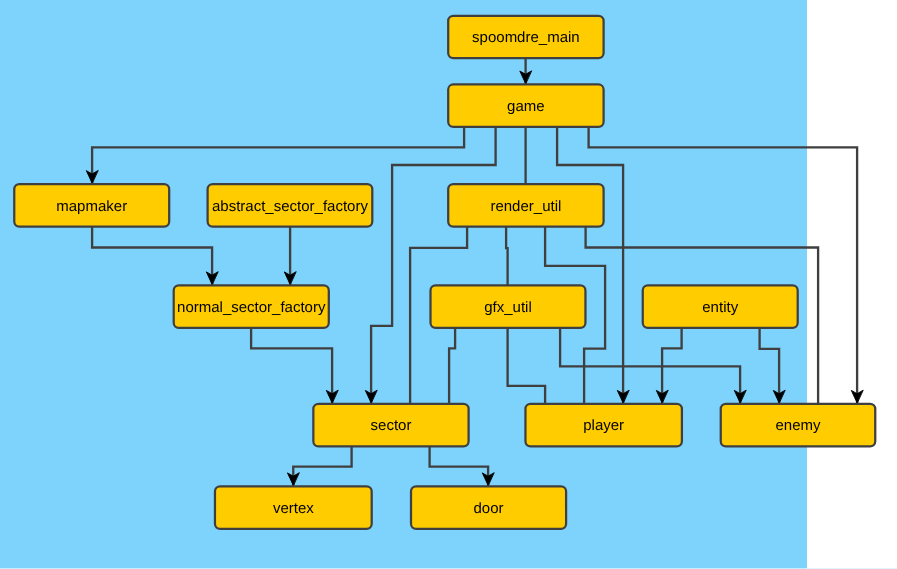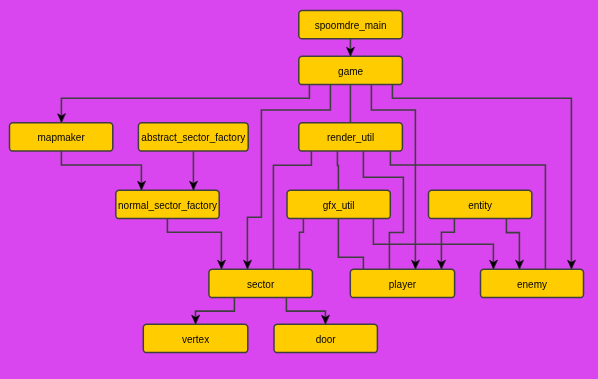--- a/index.html
+++ b/index.html
@@ -1,19 +1,19 @@
 <!DOCTYPE html>
 <html><head>
 <meta charset="utf-8">
 <title>module dependency graph</title>
 <style>
   html,body{margin:0;padding:0;background:#fff;}
   body{width:598px;height:379px;overflow:hidden;
        font-family:"Liberation Sans",sans-serif;}
-  #canvas{position:relative;width:598px;height:379px;background:#d946ef;}
+  #canvas{position:relative;width:538px;height:379px;background:#7dd3fc;}
   svg.graph{position:absolute;left:0;top:0;width:598px;height:379px;display:block;}
   .node-label{font-family:"Liberation Sans",sans-serif;font-size:10px;fill:#000;
               dominant-baseline:central;text-anchor:middle;}
 </style>
 </head>
 <body>
 
 <div id="canvas">
   <svg class="graph" id="graph" viewBox="0 0 598 379">
       <g>

